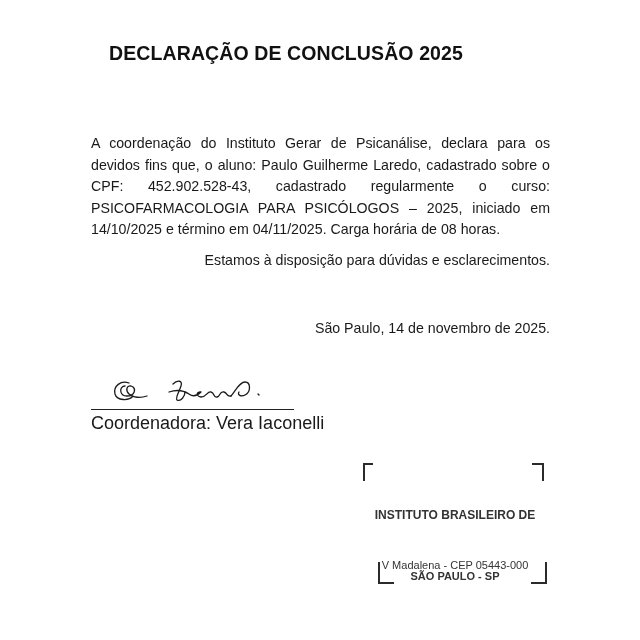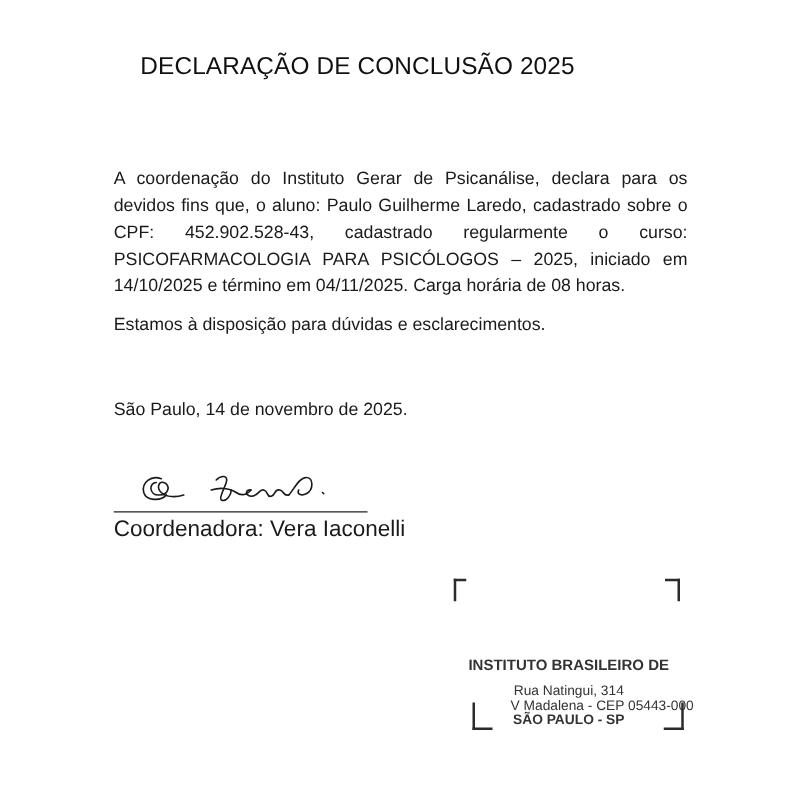--- a/index.html
+++ b/index.html
@@ -1,34 +1,34 @@
 <!DOCTYPE html>
 <html><head>
 <meta charset="utf-8">
 <style>
   html, body { margin: 0; padding: 0; background: #ffffff; }
   body { width: 640px; height: 640px; position: relative; overflow: hidden; font-family: "Liberation Sans", sans-serif; color: #111; }
-  .title { position: absolute; top: 42px; left: 0; width: 572px; text-align: center; font-weight: normal; font-size: 19.5px; letter-spacing: 0.1px; color: #111; }
-  .para { position: absolute; left: 91px; width: 459px; font-size: 14.2px; line-height: 21.5px; color: #1a1a1a; }
+  .title { position: absolute; top: 42px; left: 0; width: 572px; text-align: center; font-weight: bold; font-size: 19.5px; letter-spacing: 0.1px; color: #111; }
+  .para { position: absolute; left: 91px; width: 459px; font-size: 14.2px; line-height: 21.5px; color: #1a1a1a; text-align: right; }
   .p1 { top: 133px; text-align: justify; text-align-last: left; }
   .p2 { top: 250px; }
   .p3 { top: 318px; }
   b { font-weight: normal; }
   .sig-wrap { position: absolute; left: 91px; top: 372px; width: 205px; height: 38px; }
   .sig-wrap svg { position: absolute; left: 20px; top: 2px; }
   .sig-line { position: absolute; left: 0; bottom: 0; width: 203px; height: 1px; background: #222; }
   .sig-label { position: absolute; left: 91px; top: 413px; font-size: 18px; color: #1a1a1a; }
   .stamp { position: absolute; left: 355px; top: 460px; width: 200px; height: 130px; color: #2a2a2a; }
   .stamp .cnpj { position: absolute; left: 16px; top: 1px; font-size: 19px; letter-spacing: 0.3px; color: #2b2b2b; }
-  .stamp .name { position: absolute; left: 0; width: 200px; text-align: center; font-weight: bold; font-size: 12px; line-height: 13px; color: #333; margin-top: 17px; }
+  .stamp .name { position: absolute; left: 0; width: 200px; text-align: center; font-weight: bold; font-size: 12px; line-height: 13px; color: #333; }
   .stamp .n1 { top: 49px; }
   .stamp .n2 { top: 62px; }
   .stamp .addr { position: absolute; left: 0; width: 200px; text-align: center; font-size: 11px; line-height: 11.5px; color: #333; }
   .stamp .a1 { top: 88px; }
-  .stamp .a2 { top: 99.5px; text-align: right; }
+  .stamp .a2 { top: 99.5px; }
   .stamp .a3 { top: 111px; font-weight: bold; }
   .br { position: absolute; border-color: #2b2b2b; border-style: solid; border-width: 0; }
   .br-tl { left: 8px; top: 3px; width: 8px; height: 16px; border-left-width: 2px; border-top-width: 2px; }
   .br-tr { left: 177px; top: 3px; width: 10px; height: 16px; border-right-width: 2px; border-top-width: 2px; }
   .br-bl { left: 23px; top: 102px; width: 14px; height: 20px; border-left-width: 2px; border-bottom-width: 2px; }
   .br-br { left: 176px; top: 102px; width: 14px; height: 20px; border-right-width: 2px; border-bottom-width: 2px; }
 </style>
 </head>
 <body>
 
@@ -55,20 +55,19 @@
     </svg>
     <div class="sig-line"></div>
   </div>
 
   <div class="sig-label">Coordenadora: Vera Iaconelli</div>
 
   <div class="stamp">
     <div class="br br-tl"></div>
     <div class="br br-tr"></div>
     <div class="name n1">INSTITUTO BRASILEIRO DE</div>
-    <div class="addr a1">Rua Natingui, 314</div>
     <div class="addr a2">V Madalena - CEP 05443-000</div>
     <div class="addr a3">SÃO PAULO - SP</div>
     <div class="br br-bl"></div>
     <div class="br br-br"></div>
   </div>
 
 </div>
 
 </body></html>

